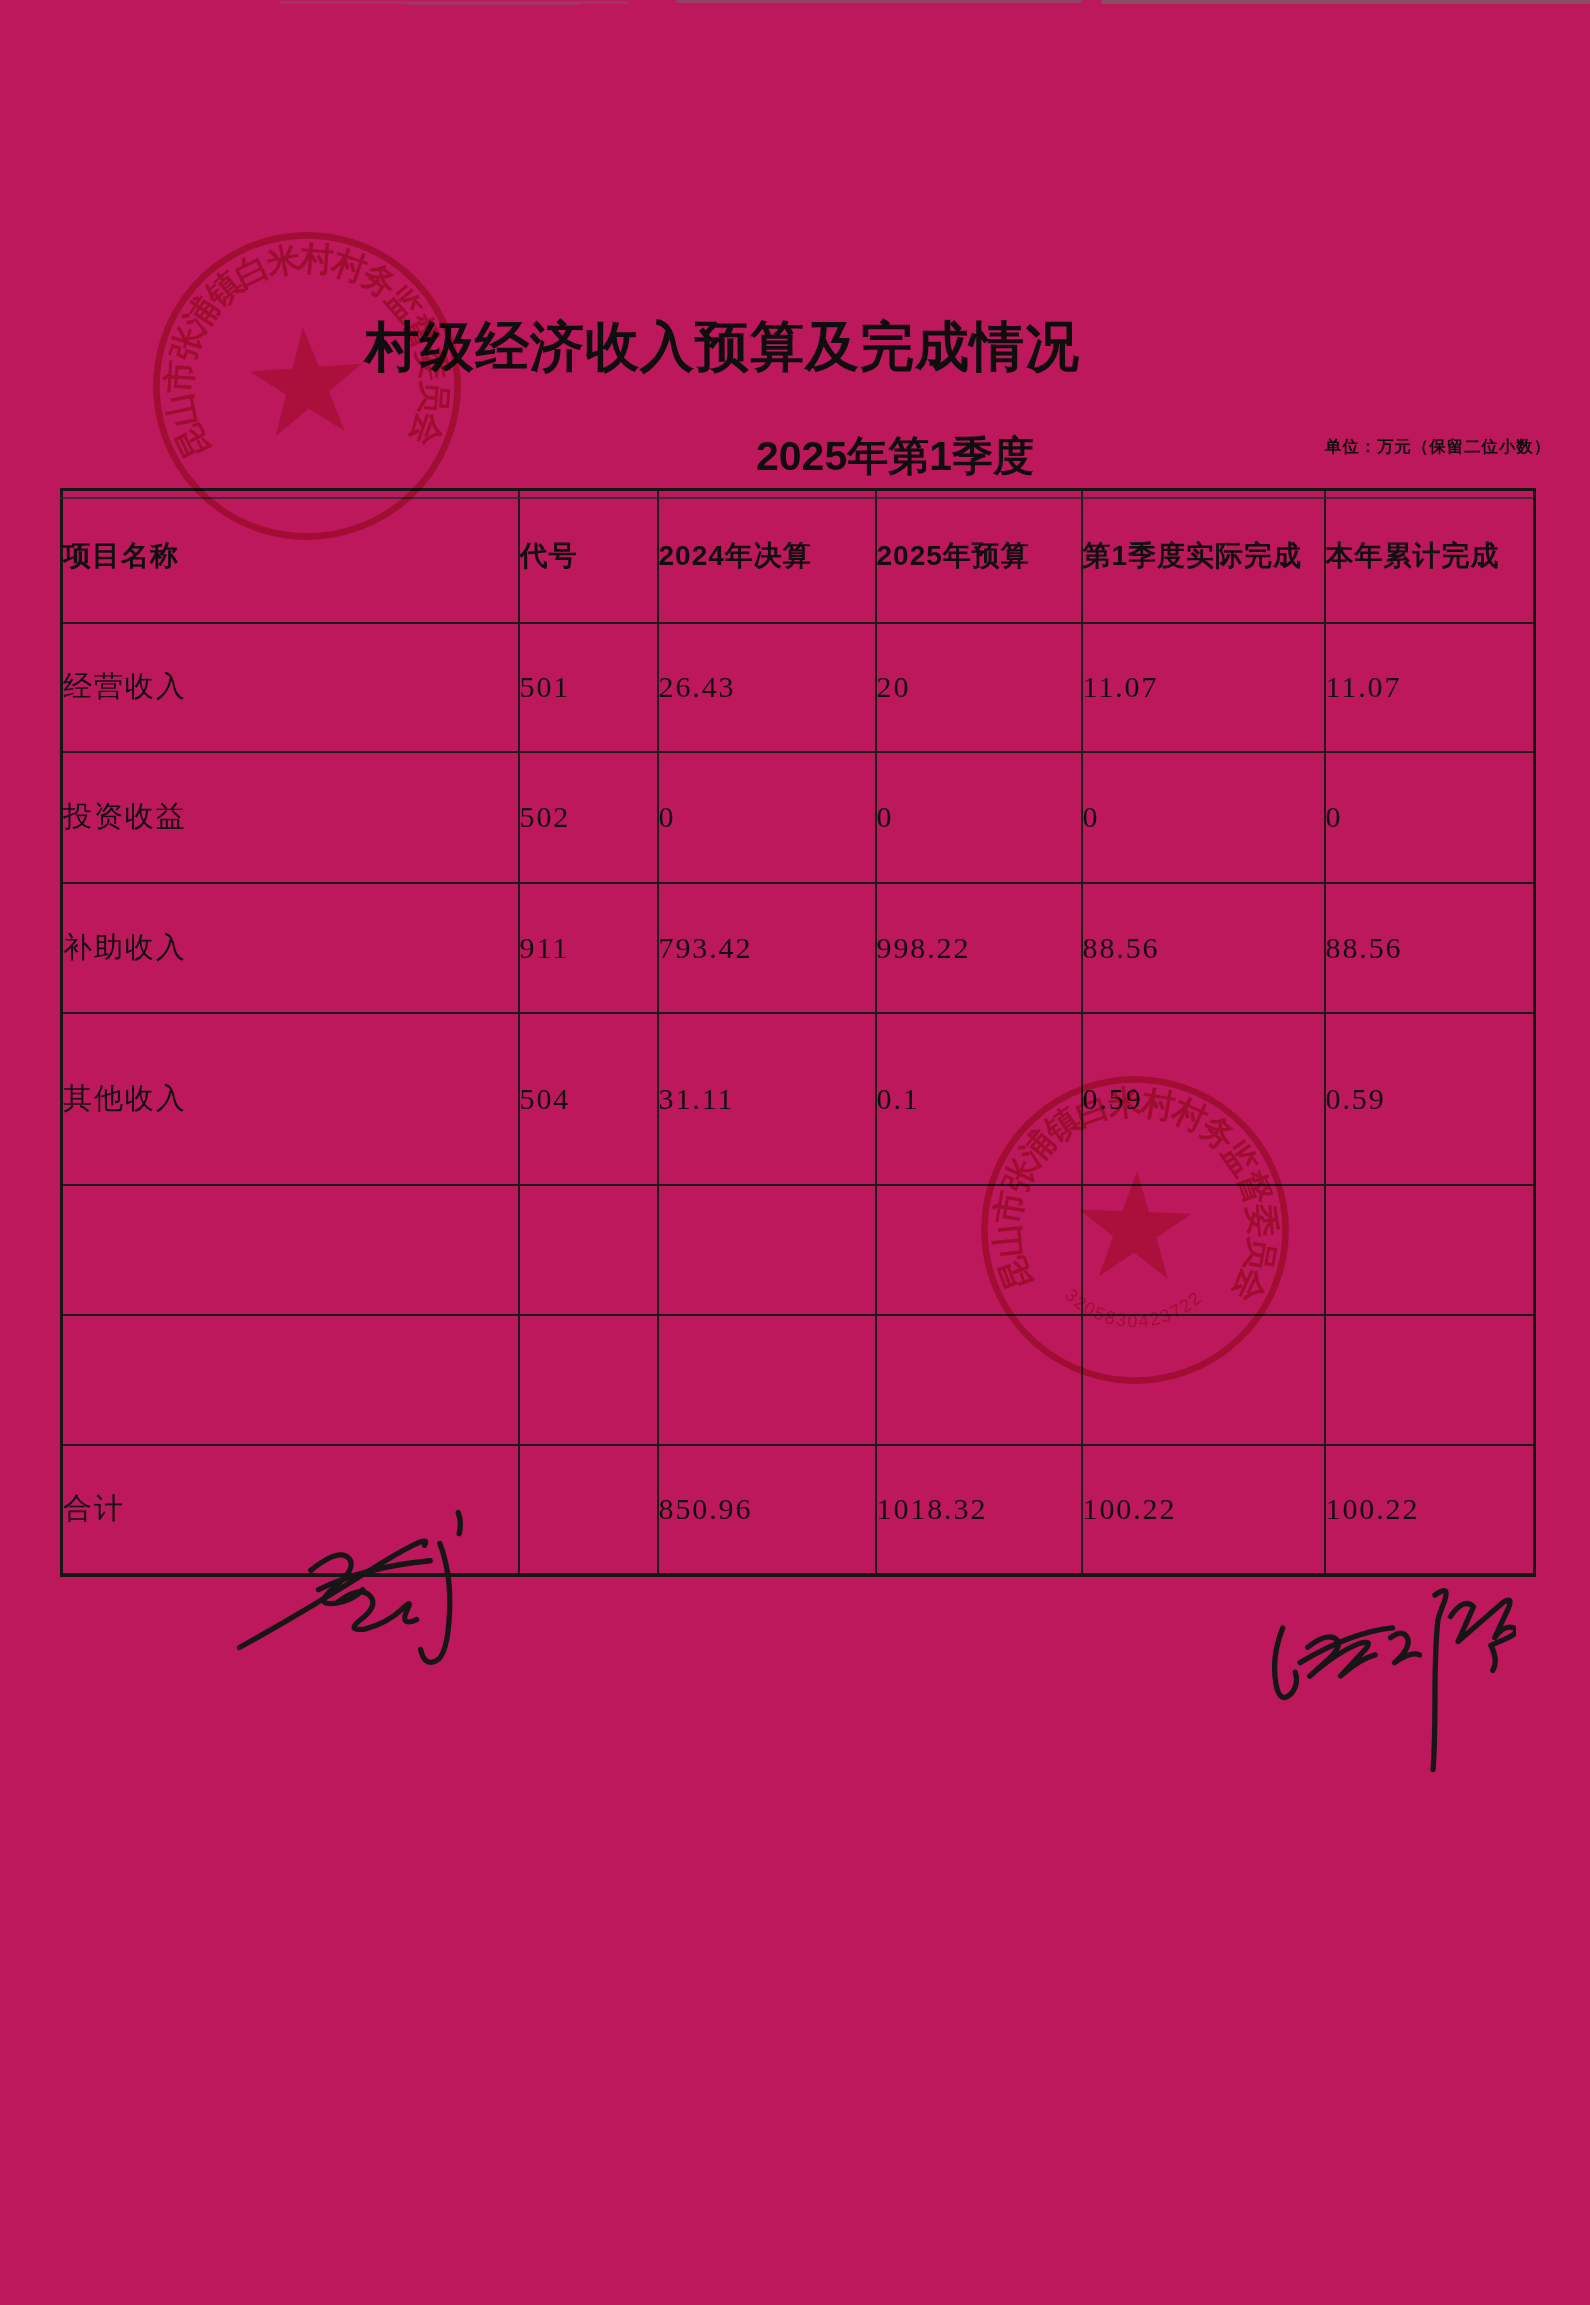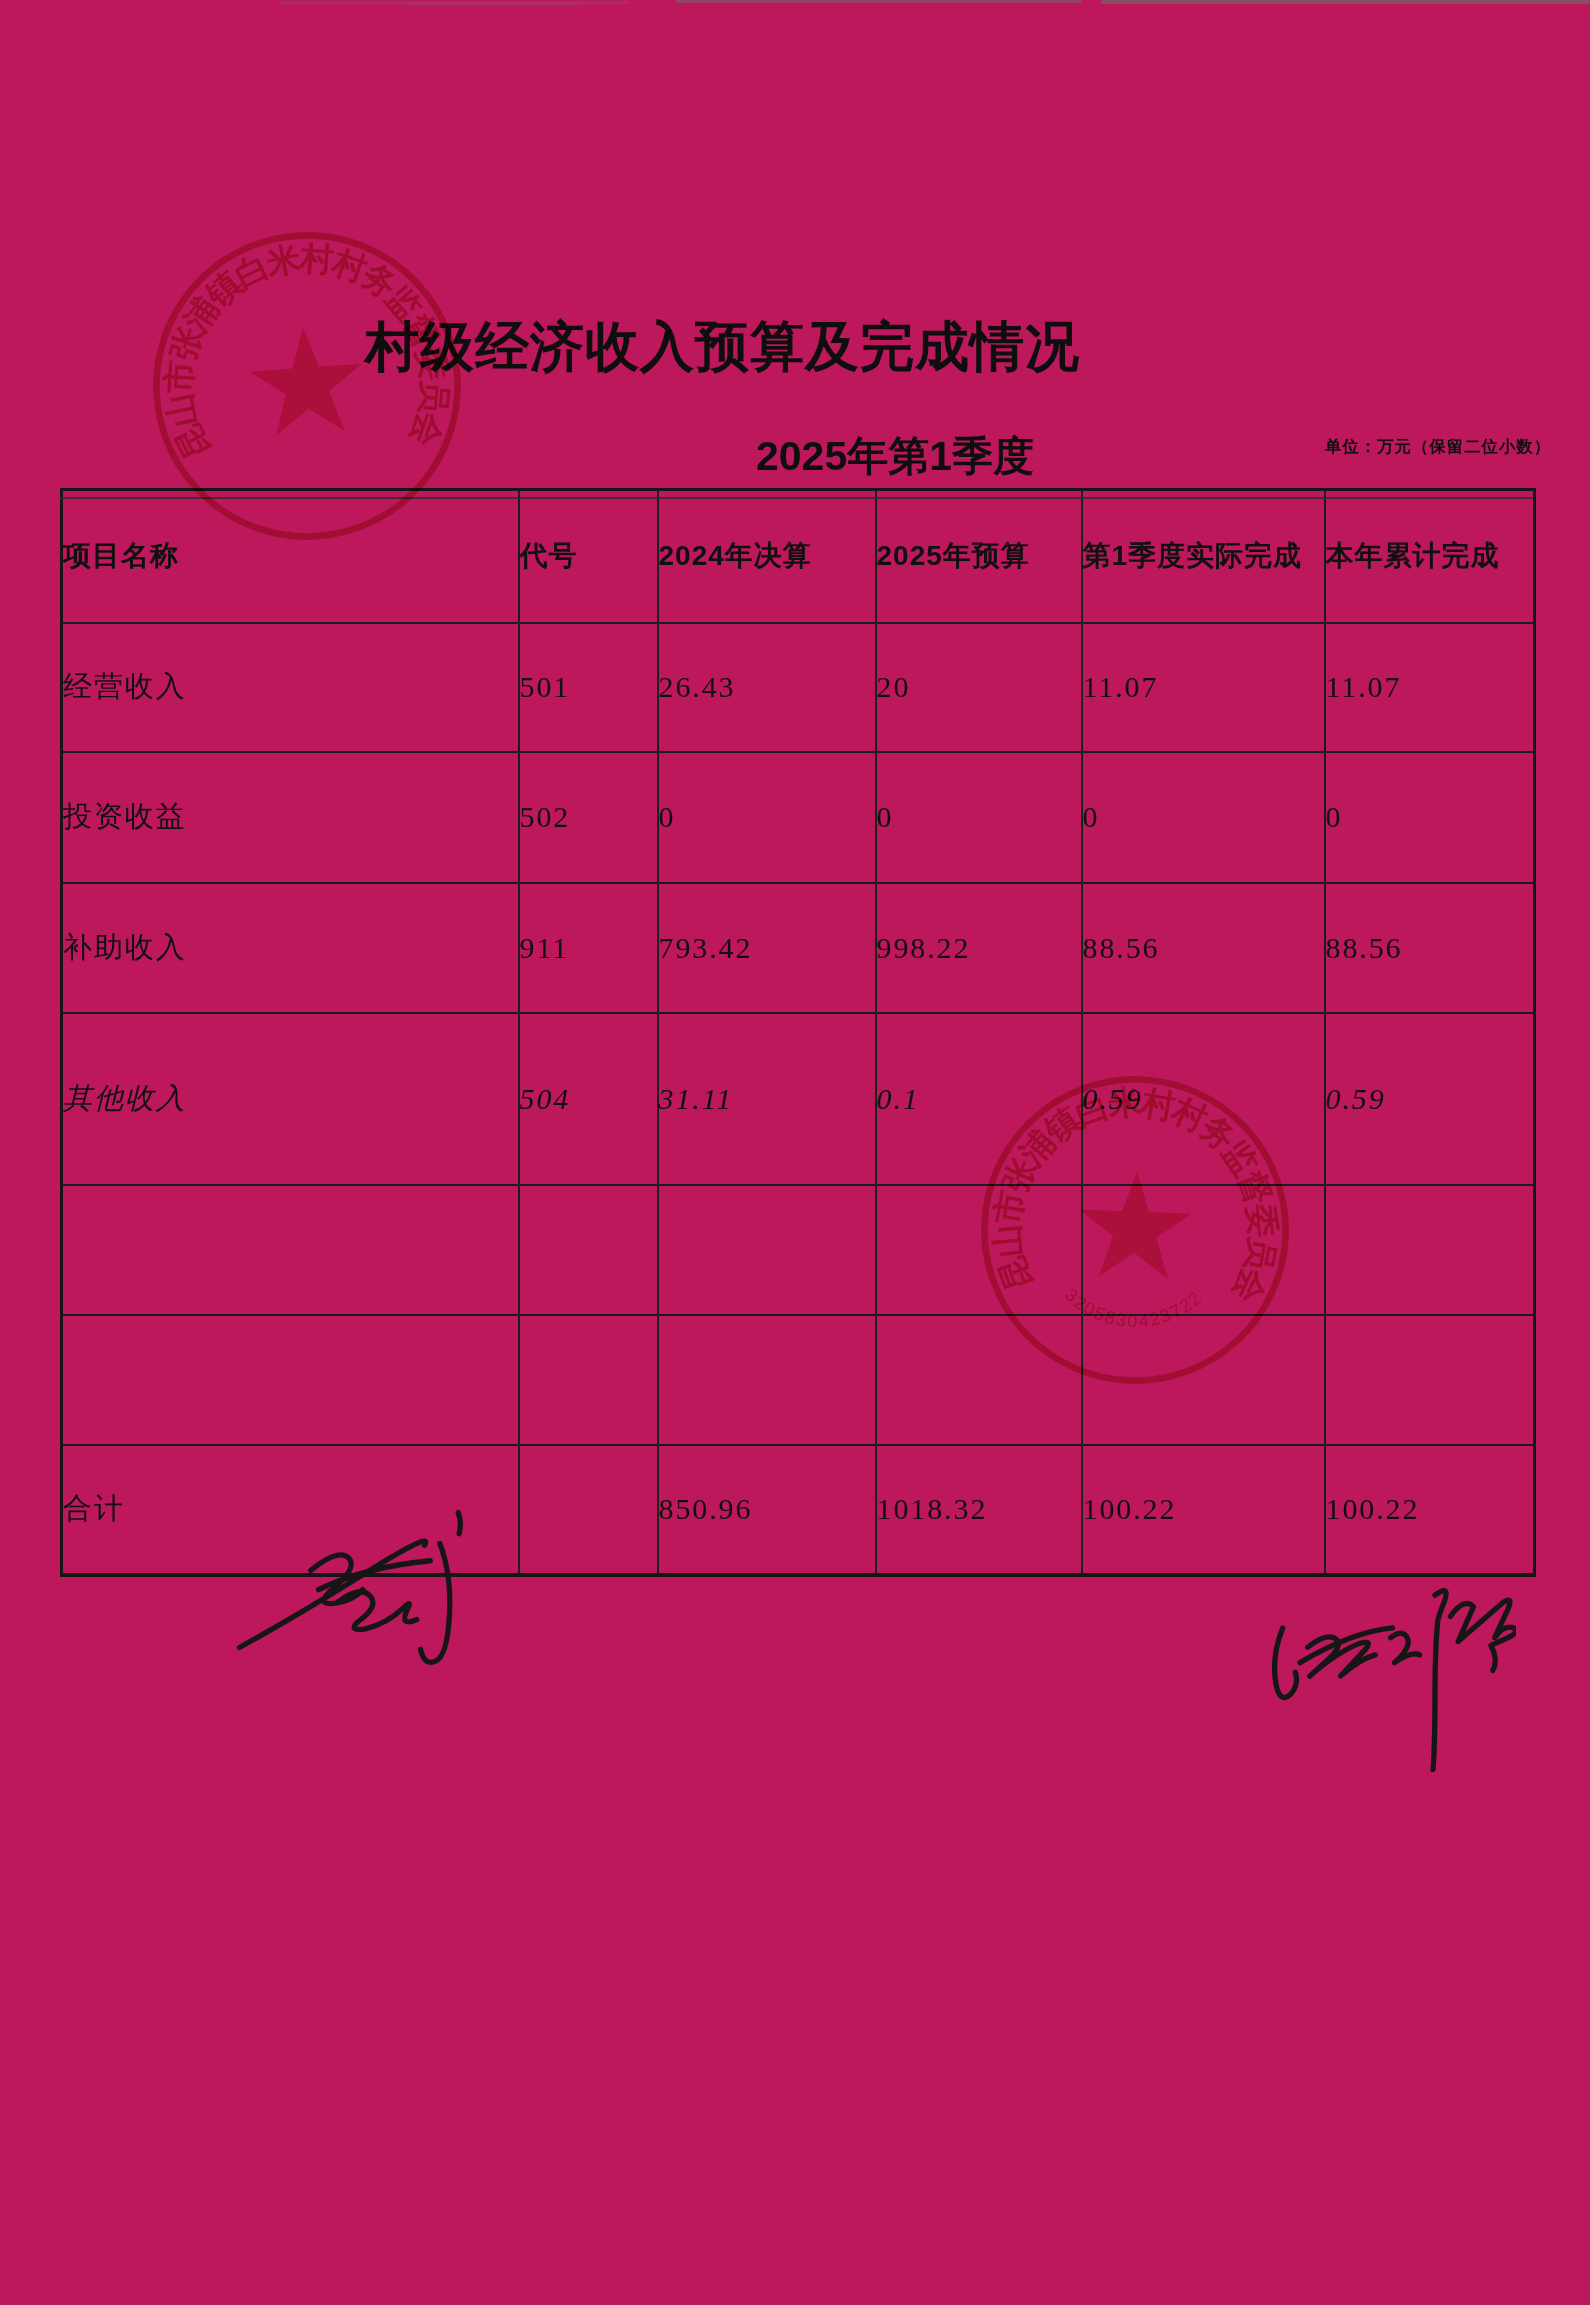--- a/index.html
+++ b/index.html
@@ -33,21 +33,21 @@
   table.budget th,table.budget td{
     border:2.9px solid #1c1c1c;text-align:left;vertical-align:middle;
     padding:0;color:#101010;
   }
   table.budget{border:3.9px solid #161616;}
   table.budget thead tr{height:133px;}
   table.budget thead th{font-size:28px;font-weight:600;font-family:"Liberation Sans",sans-serif;letter-spacing:1px;}
   table.budget tbody tr:nth-child(1){height:129px;}
   table.budget tbody tr:nth-child(2){height:131px;}
   table.budget tbody tr:nth-child(3){height:130px;}
-  table.budget tbody tr:nth-child(4){height:172px;font-style:italic;}
+  table.budget tbody tr:nth-child(4){height:172px;}
   table.budget tbody tr:nth-child(5){height:130px;}
   table.budget tbody tr:nth-child(6){height:130px;}
   table.budget tbody tr:nth-child(7){height:130px;}
   table.budget tbody tr:last-child td{border-bottom:4.8px solid #161616;}
   td.name-cell{font-size:29px;letter-spacing:1.9px;}
   td.num-cell{font-size:30px;letter-spacing:1.9px;}
   .top-double-line{
     position:absolute;left:60px;top:497px;width:1473px;height:1.9px;
     background:#2a2a2a;opacity:.8;pointer-events:none;
   }

